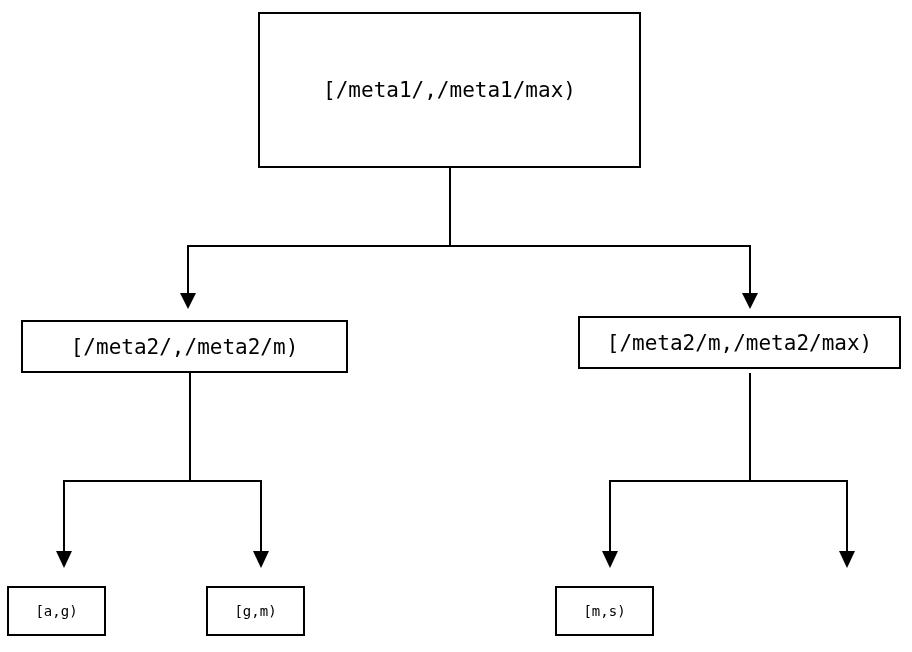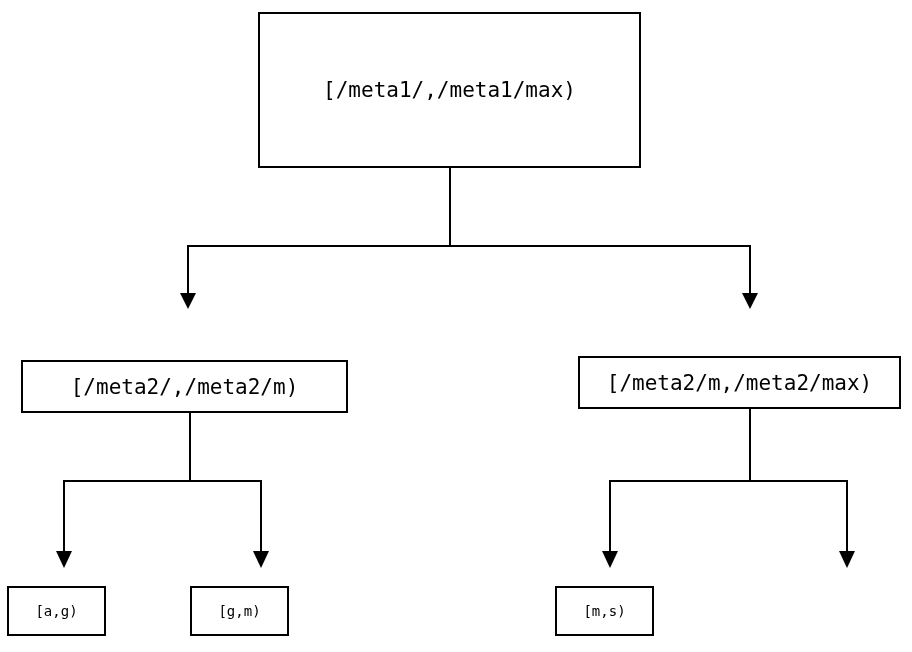--- a/index.html
+++ b/index.html
@@ -35,21 +35,21 @@
     color: #000000;
     white-space: pre;
     letter-spacing: 0px;
   }
   .node-label {
     display: block;
     color: #000000;
     white-space: pre;
   }
   .root-node   { font-size: 21px; }
-  .mid-node    { font-size: 21px; margin-top: 40px; }
+  .mid-node    { font-size: 21px; }
   .leaf-node   { font-size: 14px; }
 </style>
 </head>
 <body>
 
 <div id="diagram-root">
 
   <svg id="diagram-svg" viewBox="0 0 912 652" xmlns="http://www.w3.org/2000/svg">
 
     <g>
@@ -93,21 +93,21 @@
   </div>
 
   <div class="node-box mid-node" style="left:578px; top:316px; width:323px; height:53px;">
     <span class="node-label">[/meta2/m,/meta2/max)</span>
   </div>
 
   <div class="node-box leaf-node" style="left:7px; top:586px; width:99px; height:50px;">
     <span class="node-label">[a,g)</span>
   </div>
 
-  <div class="node-box leaf-node" style="left:190px; top:586px; width:99px; height:50px;">
+  <div class="node-box leaf-node" style="left:206px; top:586px; width:99px; height:50px;">
     <span class="node-label">[g,m)</span>
   </div>
 
   <div class="node-box leaf-node" style="left:555px; top:586px; width:99px; height:50px;">
     <span class="node-label">[m,s)</span>
   </div>
 
 
 </div>
 

